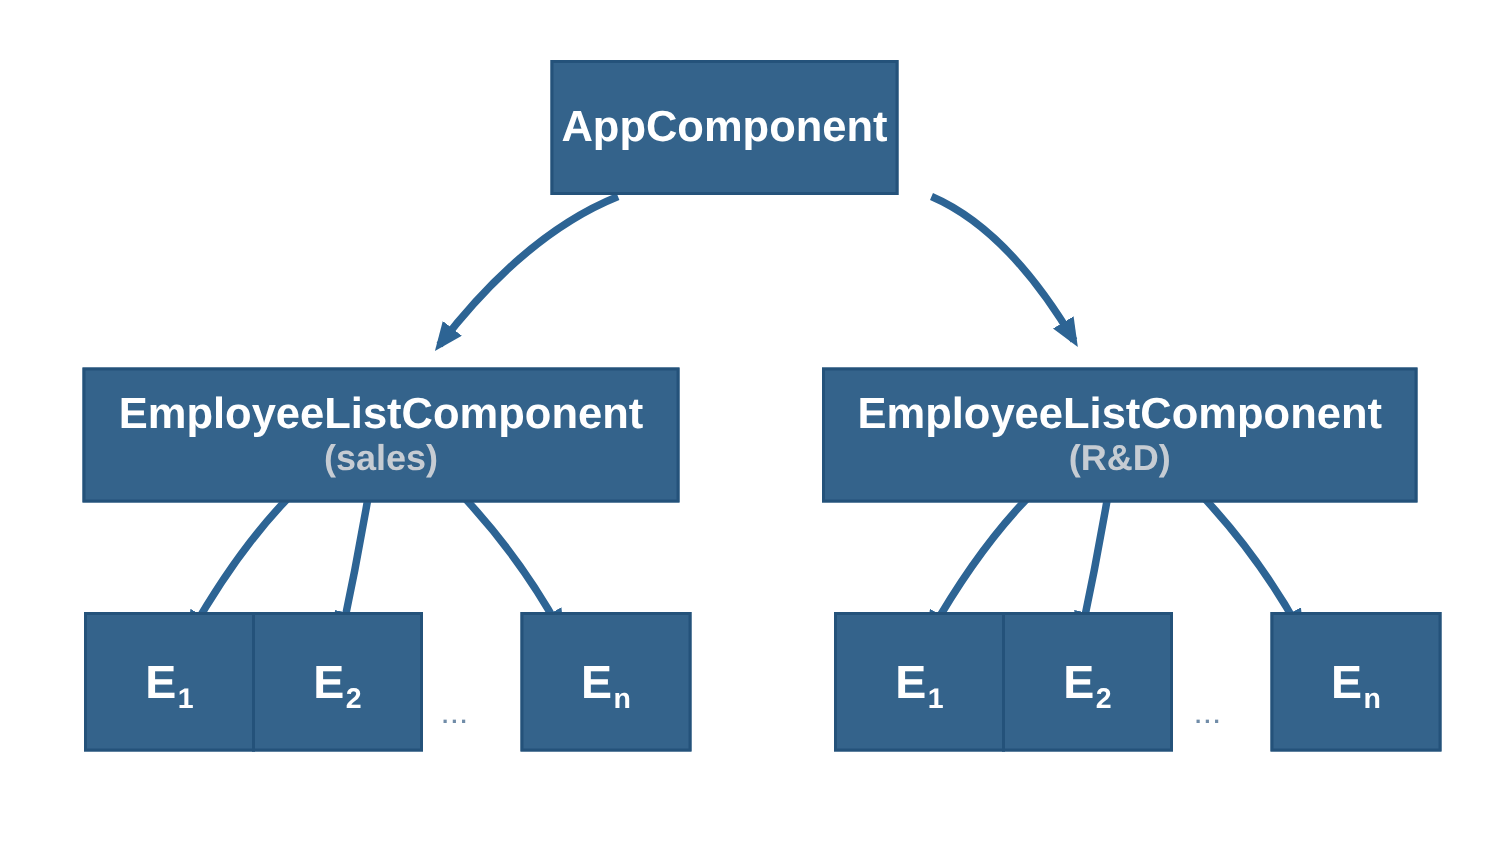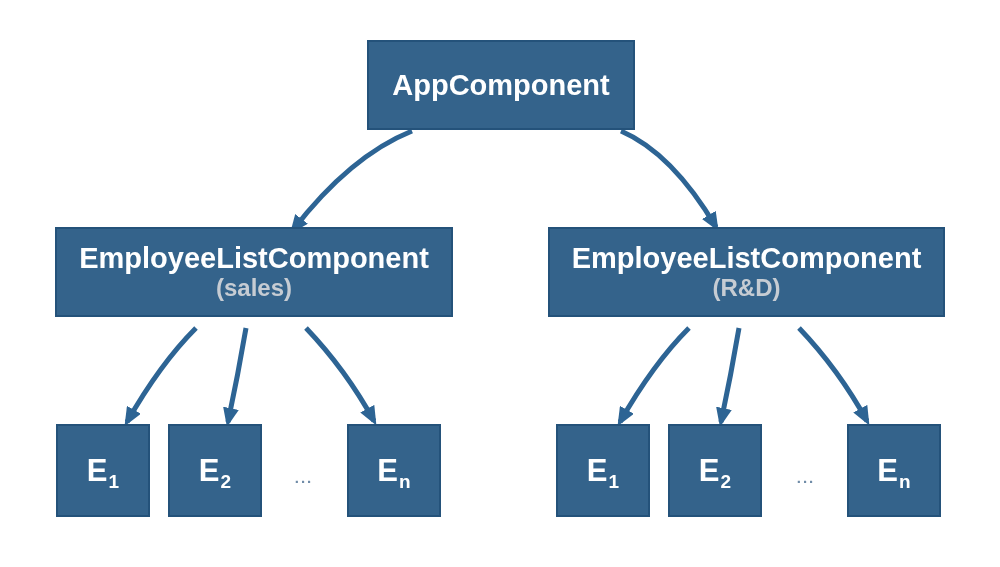--- a/index.html
+++ b/index.html
@@ -40,42 +40,42 @@
     display: flex;
     flex-direction: column;
     align-items: center;
     justify-content: center;
     color: var(--title-text);
     font-weight: bold;
     text-align: center;
   }
   .root-box {
     left: 367px; top: 40px;
-    width: 268px; height: 90px;
+    width: 232px; height: 90px;
     font-size: 29px;
     text-align: right;
   }
   .group-box {
-    top: 227px;
+    top: 245px;
     width: 398px; height: 90px;
     font-size: 29px;
   }
   .group-sales { left: 55px; }
   .group-rd    { left: 548px; width: 397px; }
   .group-title { line-height: 1.05; }
   .group-subtitle {
     font-size: 24px;
     color: var(--subtitle-text);
     line-height: 1.1;
     margin-top: 2px;
   }
   .ebox {
     position: absolute;
-    top: 424px;
-    width: 94px; height: 93px;
+    top: 408px;
+    width: 114px; height: 93px;
     font-size: 31px;
   }
   .e-sub {
     display: inline-block;
     font-size: 19px;
     transform: translateY(7px);
     margin-left: 1px;
   }
   .dots {
     position: absolute;

